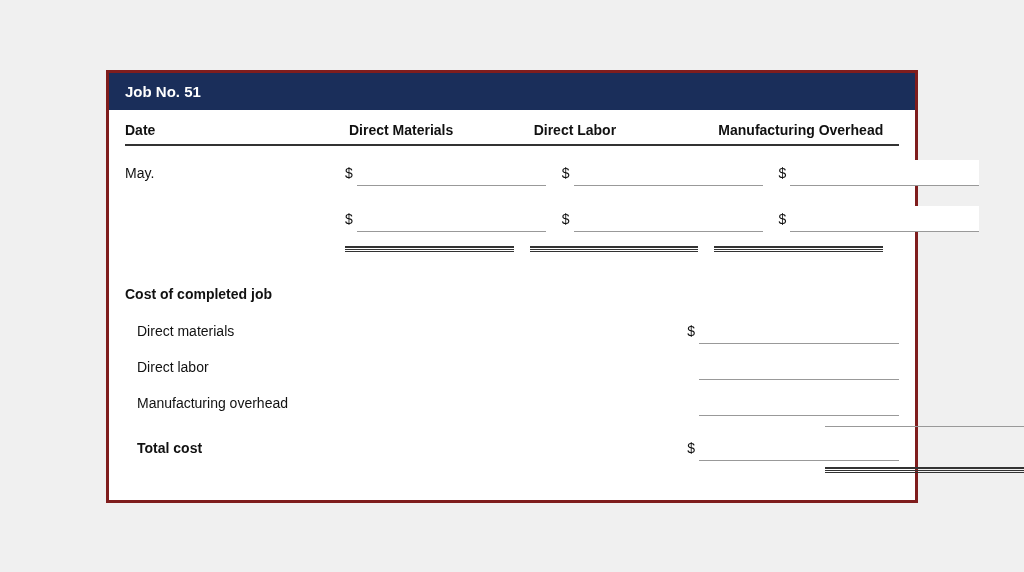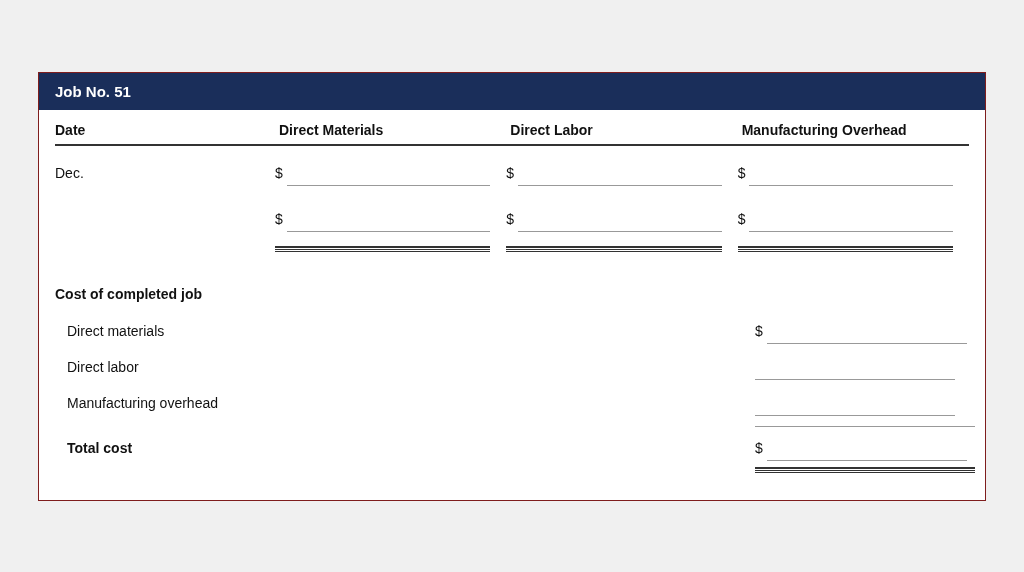--- a/index.html
+++ b/index.html
@@ -6,23 +6,23 @@
     body {
       font-family: Arial, sans-serif;
       font-size: 14px;
       background: #f0f0f0;
       display: flex;
       justify-content: center;
       align-items: center;
       min-height: 100vh;
     }
     .card {
-      width: 948px;
+      width: 812px;
       background: #fff;
-      border: 1px solid #7f1d1d;
+      border: 3px solid #7f1d1d;
     }
     .card-header {
       background: #1a2e5a;
       color: #fff;
       padding: 10px 16px;
       font-weight: bold;
       font-size: 15px;
     }
     .table-section {
       padding: 2px 16px;
@@ -180,21 +180,21 @@
 
   <div class="table-section">
     <div class="col-headers">
       <div class="col-header">Date</div>
       <div class="col-header">Direct Materials</div>
       <div class="col-header">Direct Labor</div>
       <div class="col-header">Manufacturing Overhead</div>
     </div>
 
     <div class="data-row">
-      <div class="row-label">Dec.</div>
+      <div class="row-label">May.</div>
       <div class="input-cell">
         <span class="dollar-sign">$</span>
         <input type="text" class="input-field" value="" style="">
       </div>
       <div class="input-cell">
         <span class="dollar-sign">$</span>
         <input type="text" class="input-field" value="" style="">
       </div>
       <div class="input-cell">
         <span class="dollar-sign">$</span>

